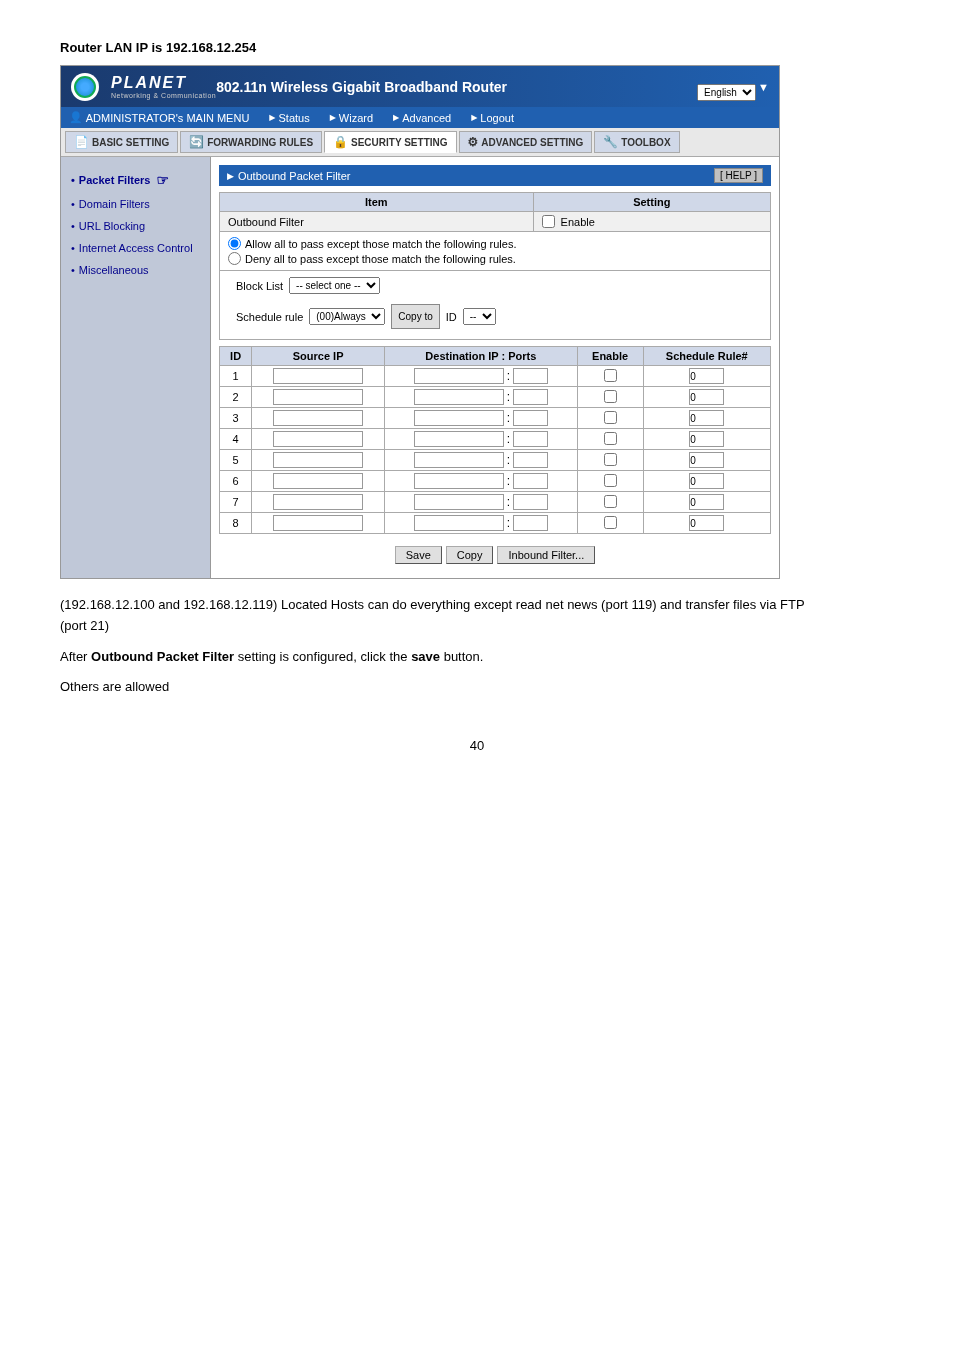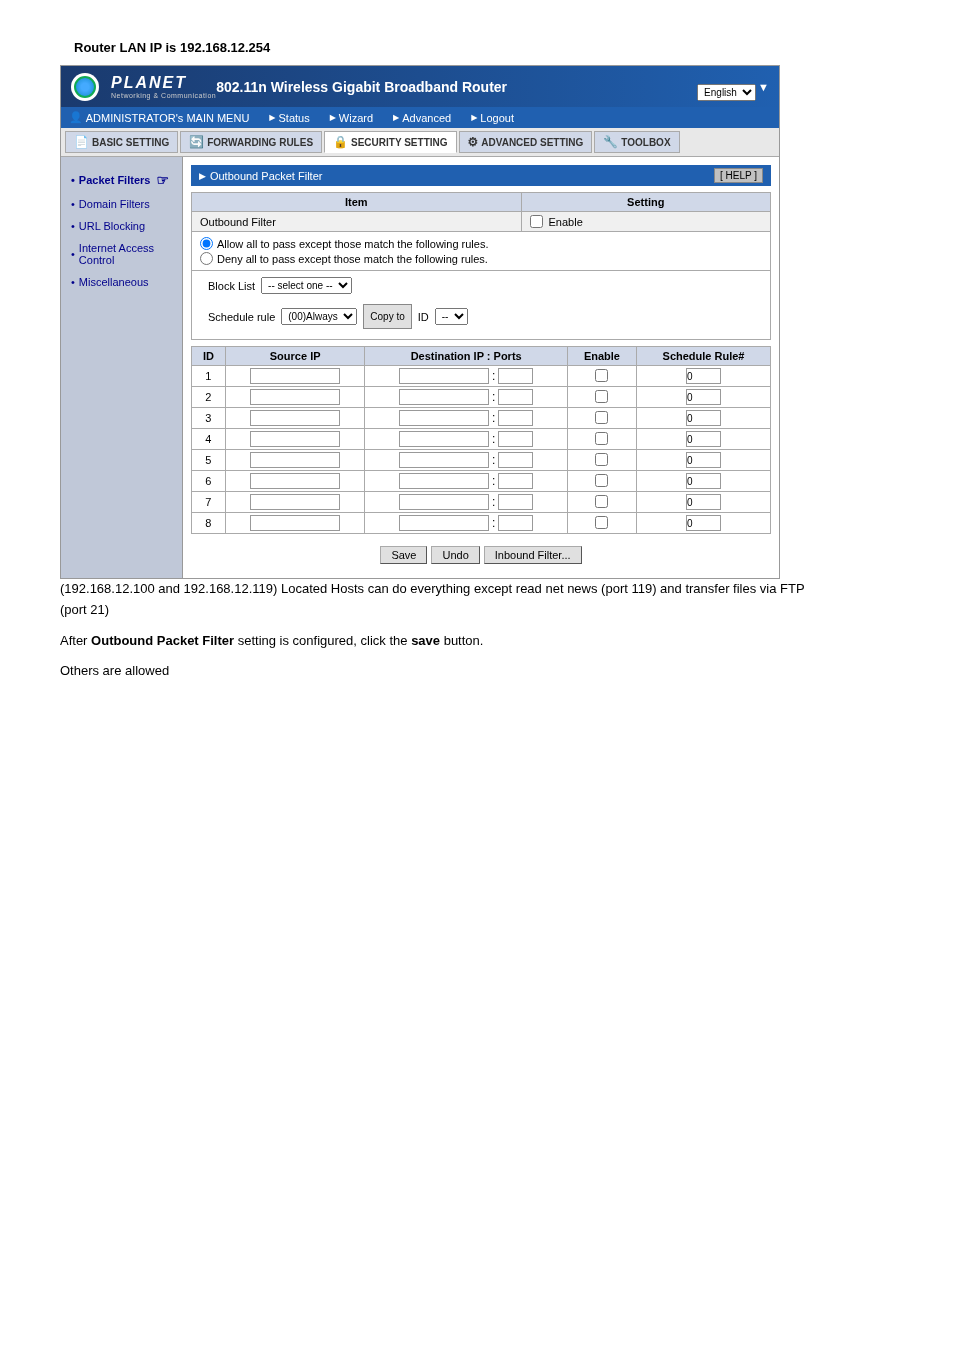--- a/index.html
+++ b/index.html
@@ -16,21 +16,20 @@
     }
     .example-title {
       font-weight: bold;
       font-size: 13px;
       margin-bottom: 4px;
     }
     .router-ip {
       font-weight: bold;
       font-size: 13px;
       margin-bottom: 10px;
-      margin-left: 14px;
     }
     
     .router-ui {
       border: 1px solid #999;
       width: 720px;
       font-size: 11px;
     }
     
     .router-header {
       background: linear-gradient(to right, #1a3a6e, #2060b0);
@@ -143,21 +142,21 @@
     }
     .tab-icon {
       font-size: 12px;
     }
     
     .router-main {
       display: flex;
     }
     
     .router-sidebar {
-      width: 122px;
+      width: 150px;
       background: #c0c8d8;
       border-right: 1px solid #999;
       padding: 10px 0;
       min-height: 400px;
     }
     .sidebar-item {
       padding: 5px 10px;
       font-size: 11px;
       color: #00008b;
       cursor: pointer;
@@ -297,20 +296,21 @@
     }
     .action-btn {
       background: #e0e0e0;
       border: 1px outset #aaa;
       padding: 2px 10px;
       font-size: 11px;
       cursor: pointer;
     }
     
     .body-text {
+      margin-top: 16px;
       font-size: 13px;
       line-height: 1.6;
       width: 760px;
     }
     .body-text p {
       margin-bottom: 10px;
     }
     .page-number {
       text-align: center;
       margin-top: 40px;
@@ -624,27 +624,28 @@
     </td>
     <td>
       <input type="text" class="port-input" value="0" style="">
     </td>
   </tr>
             </tbody>
         </table>
 
         <div class="button-row">
           <button class="action-btn">Save</button>
-          <button class="action-btn">Undo</button>
+          <button class="action-btn">Copy</button>
           <button class="action-btn">Inbound Filter...</button>
         </div>
 
       </div>
     </div>
   </div>
 
   <div class="body-text">
     <p>(192.168.12.100 and 192.168.12.119) Located Hosts can do everything except read net news (port 119) and transfer files via FTP (port 21)</p>
     <p>After <strong>Outbound Packet Filter</strong> setting is configured, click the <strong>save</strong> button.</p>
     <p>Others are allowed</p>
   </div>
 
+  <div class="page-number">40</div>
 </div>
 
 </body></html>

